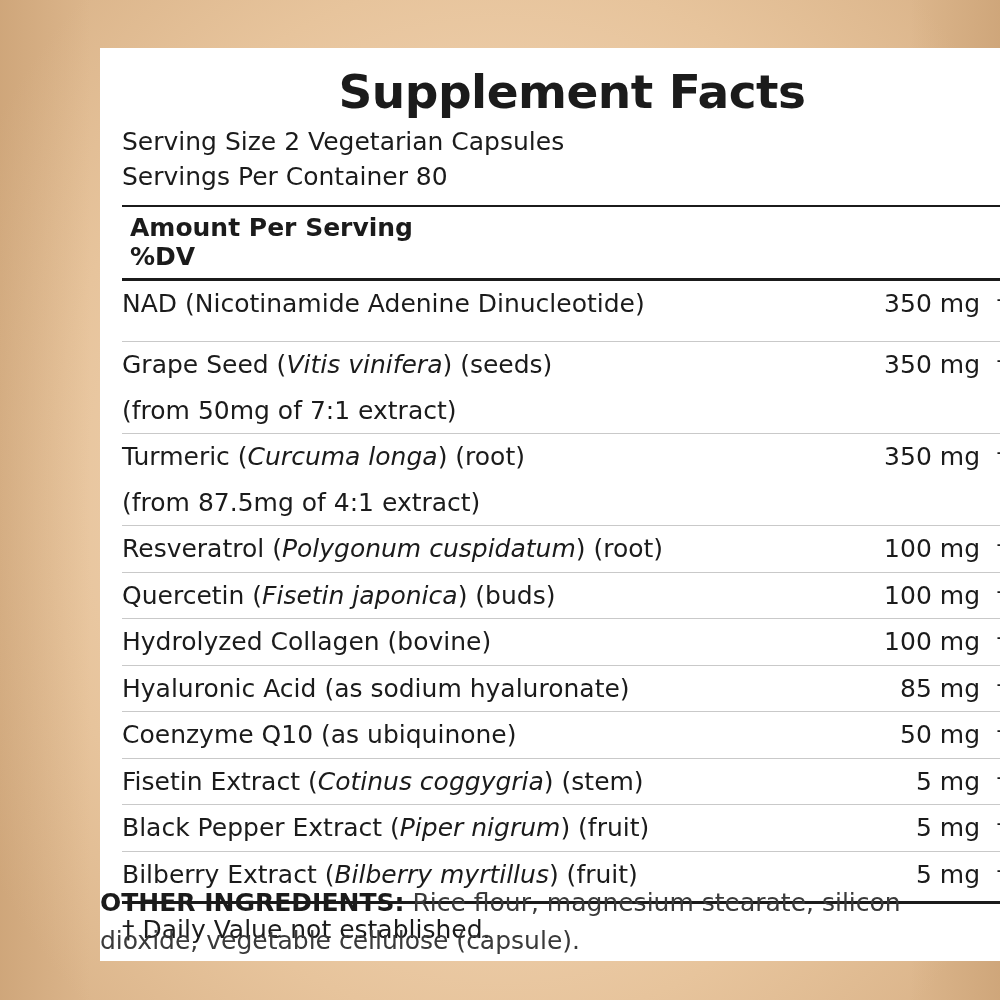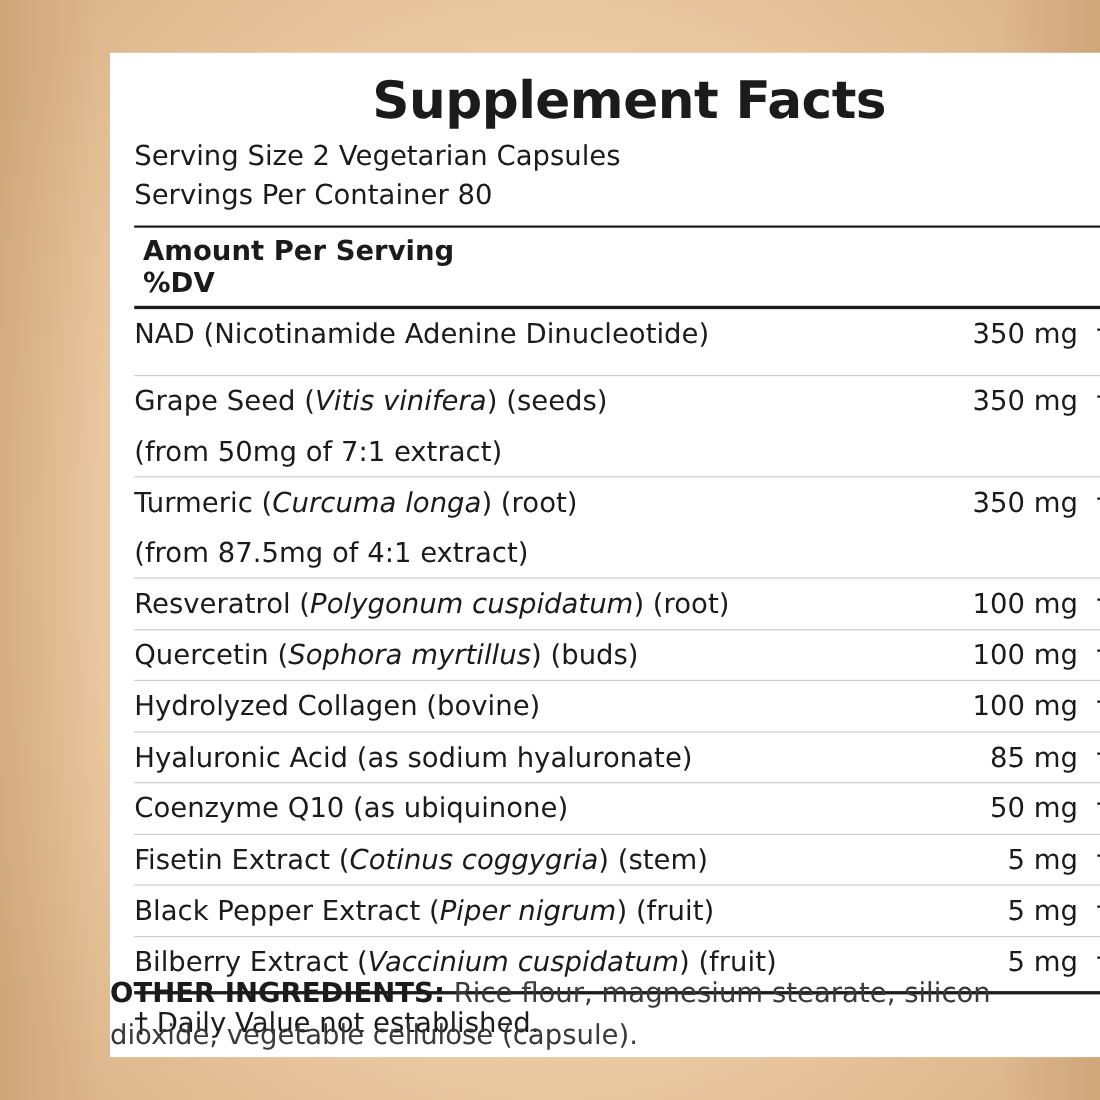--- a/index.html
+++ b/index.html
@@ -204,21 +204,21 @@
         <td class="sub" colspan="3">(from 87.5mg of 4:1 extract)</td>
       </tr>
 
       <tr>
         <td class="name"><span>Resveratrol (</span><span class="italic">Polygonum cuspidatum</span><span>) (root)</span></td>
         <td class="amt">100 mg</td>
         <td class="dv">†</td>
       </tr>
 
       <tr>
-        <td class="name"><span>Quercetin (</span><span class="italic">Sophora myrtillus</span><span>) (buds)</span></td>
+        <td class="name"><span>Quercetin (</span><span class="italic">Fisetin japonica</span><span>) (buds)</span></td>
         <td class="amt">100 mg</td>
         <td class="dv">†</td>
       </tr>
 
       <tr>
         <td class="name"><span>Hydrolyzed Collagen (bovine)</span><span class="italic"></span><span></span></td>
         <td class="amt">100 mg</td>
         <td class="dv">†</td>
       </tr>
 
@@ -240,21 +240,21 @@
         <td class="dv">†</td>
       </tr>
 
       <tr>
         <td class="name"><span>Black Pepper Extract (</span><span class="italic">Piper nigrum</span><span>) (fruit)</span></td>
         <td class="amt">5 mg</td>
         <td class="dv">†</td>
       </tr>
 
       <tr>
-        <td class="name"><span>Bilberry Extract (</span><span class="italic">Vaccinium cuspidatum</span><span>) (fruit)</span></td>
+        <td class="name"><span>Bilberry Extract (</span><span class="italic">Bilberry myrtillus</span><span>) (fruit)</span></td>
         <td class="amt">5 mg</td>
         <td class="dv">†</td>
       </tr>
     </tbody>
   </table>
 
   <div class="footnote-rule"></div>
   <div class="footnote">† Daily Value not established.</div>
 
 </div>

